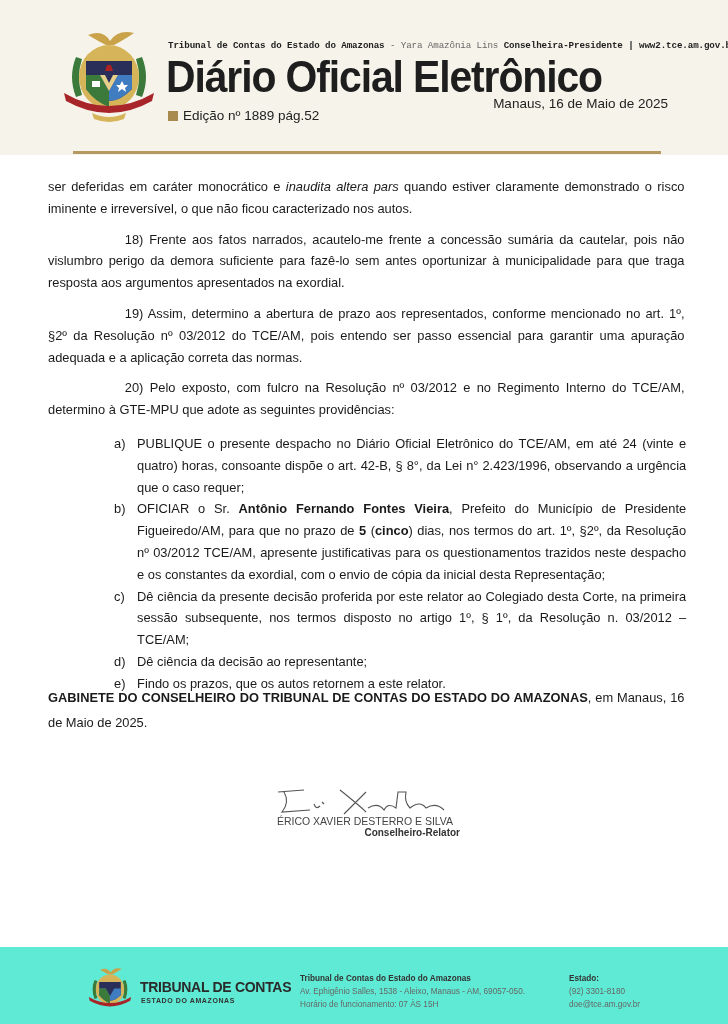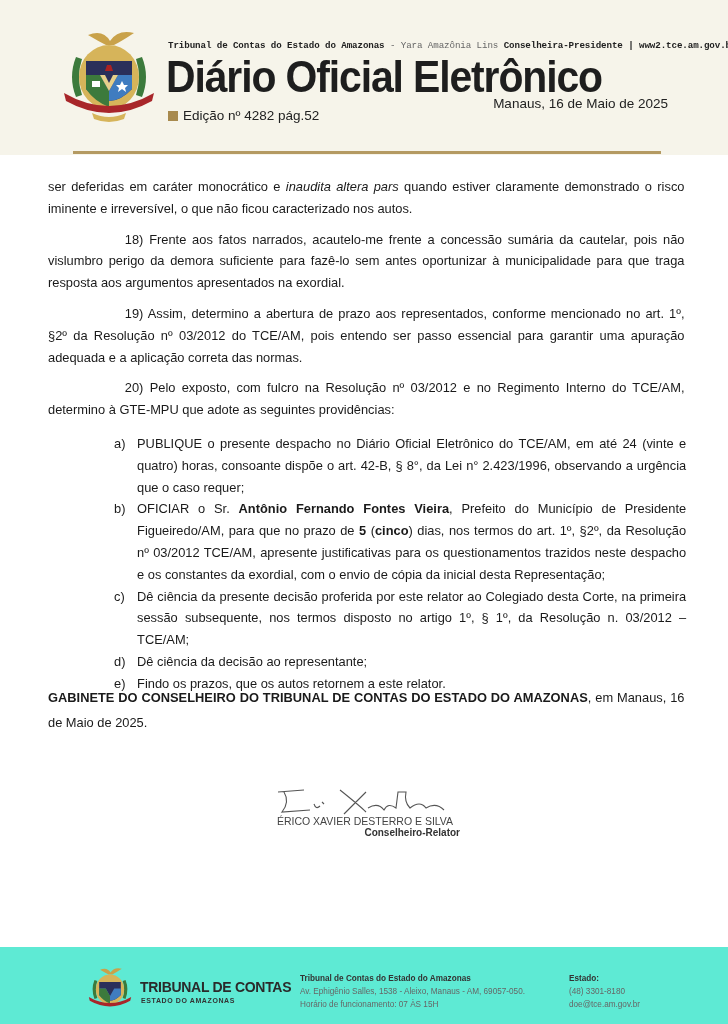--- a/index.html
+++ b/index.html
@@ -53,21 +53,21 @@
     <rect x="34" y="54" width="8" height="6" fill="#fff"></rect>
     <polygon points="64,54 66,58 70,58 67,61 68,65 64,62 60,65 61,61 58,58 62,58" fill="#fff"></polygon>
     <path d="M49 38 L53 38 L55 44 L47 44Z" fill="#a22"></path>
     <path d="M6 66 Q51 92 96 66 L94 74 Q51 98 8 74Z" fill="#a8262a"></path>
     <path d="M34 86 Q51 94 68 86 L66 92 Q51 98 36 92Z" fill="#d6b45a"></path>
   </svg>
   <div class="topline">
     <span>Tribunal de Contas do Estado do Amazonas</span><span class="light"> - </span><span class="light">Yara Amazônia Lins</span><span> Conselheira-Presidente | www2.tce.am.gov.br</span>
   </div>
   <div class="title">Diário Oficial Eletrônico</div>
-  <div class="edition"><span class="sq"></span><span>Edição nº 4282 pág.52</span></div>
+  <div class="edition"><span class="sq"></span><span>Edição nº 1889 pág.52</span></div>
   <div class="date">Manaus, 16 de Maio de 2025</div>
   <div class="rule"></div>
 </div>
 
 <div class="content">
   <p><span>ser deferidas em caráter monocrático e </span><i>inaudita altera pars</i><span> quando estiver claramente demonstrado o risco iminente e irreversível, o que não ficou caracterizado nos autos.</span></p>
   <p class="indent">18) Frente aos fatos narrados, acautelo-me frente a concessão sumária da cautelar, pois não vislumbro perigo da demora suficiente para fazê-lo sem antes oportunizar à municipalidade para que traga resposta aos argumentos apresentados na exordial.</p>
   <p class="indent">19) Assim, determino a abertura de prazo aos representados, conforme mencionado no art. 1º, §2º da Resolução nº 03/2012 do TCE/AM, pois entendo ser passo essencial para garantir uma apuração adequada e a aplicação correta das normas.</p>
   <p class="indent">20) Pelo exposto, com fulcro na Resolução nº 03/2012 e no Regimento Interno do TCE/AM, determino à GTE-MPU que adote as seguintes providências:</p>
 </div>
@@ -119,16 +119,16 @@
   </svg>
   <div class="fbrand">TRIBUNAL DE CONTAS</div>
   <div class="fbrand2">ESTADO DO AMAZONAS</div>
   <div class="faddr">
     <div class="b">Tribunal de Contas do Estado do Amazonas</div>
     <div>Av. Ephigênio Salles, 1538 - Aleixo, Manaus - AM, 69057-050.</div>
     <div>Horário de funcionamento: 07 ÀS 15H</div>
   </div>
   <div class="fcontact">
     <div class="b">Estado:</div>
-    <div>(48) 3301-8180</div>
+    <div>(92) 3301-8180</div>
     <div>doe@tce.am.gov.br</div>
   </div>
 </div>
 
 </body></html>

